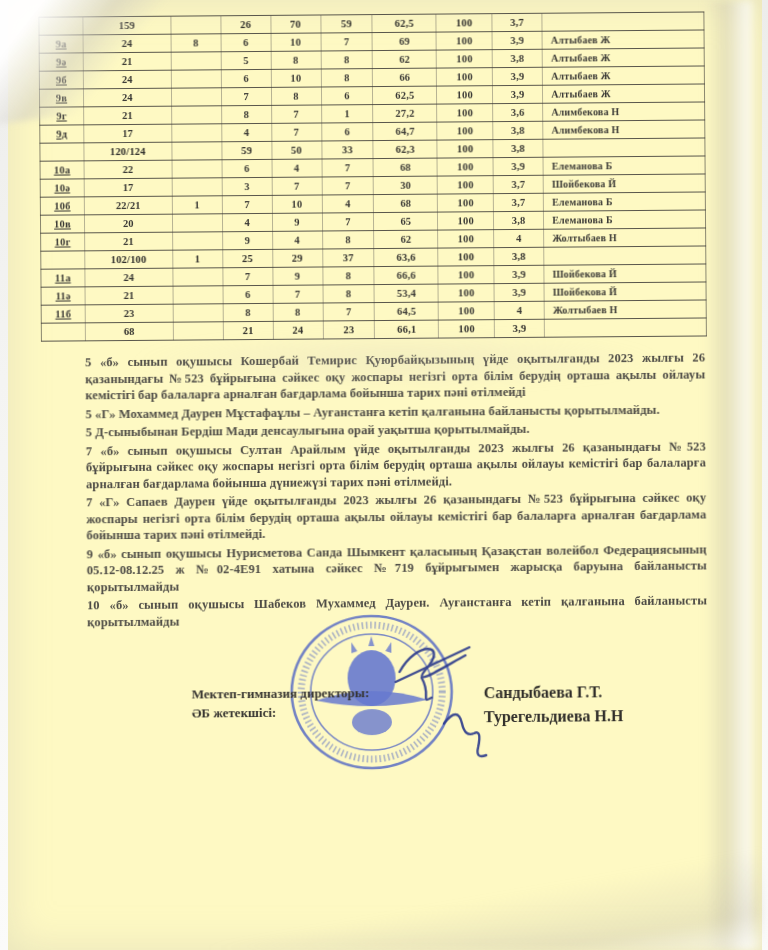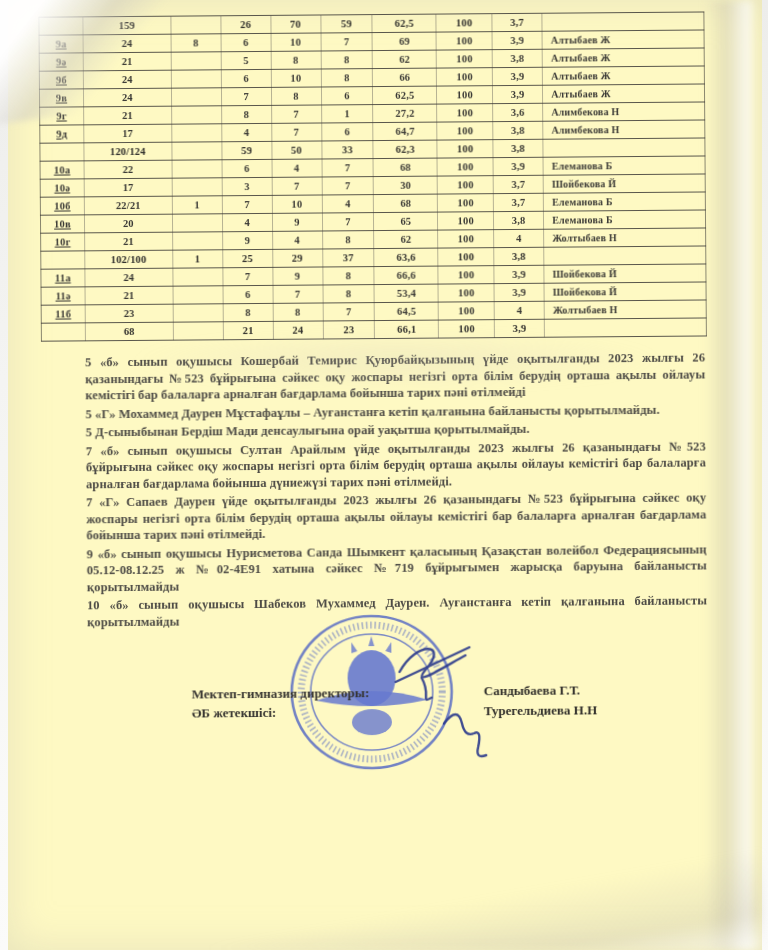--- a/index.html
+++ b/index.html
@@ -73,21 +73,21 @@
   }
   .notes p{margin:0 0 2px 0;}
   
   .sig-area{position:absolute;top:600px;left:0;width:768px;height:260px;z-index:3;}
   .stamp{
     position:absolute;left:276px;top:12px;width:172px;height:160px;
     opacity:.92;mix-blend-mode:multiply;
   }
   .sig-strokes{position:absolute;left:382px;top:38px;width:120px;height:130px;}
   .sig-labels{position:absolute;left:182px;top:84px;font-size:13px;font-weight:800;color:#35332f;line-height:1.45;}
-  .sig-names{position:absolute;left:474px;top:82px;font-size:13px;font-weight:800;color:#302e2a;line-height:1.5;}
+  .sig-names{position:absolute;left:474px;top:82px;font-size:16px;font-weight:800;color:#302e2a;line-height:1.5;}
 </style>
 </head>
 <body>
 
 <div class="paper">
   <div class="scan-content">
 
     <div class="table-wrap">
       <table class="results">
         <colgroup>

